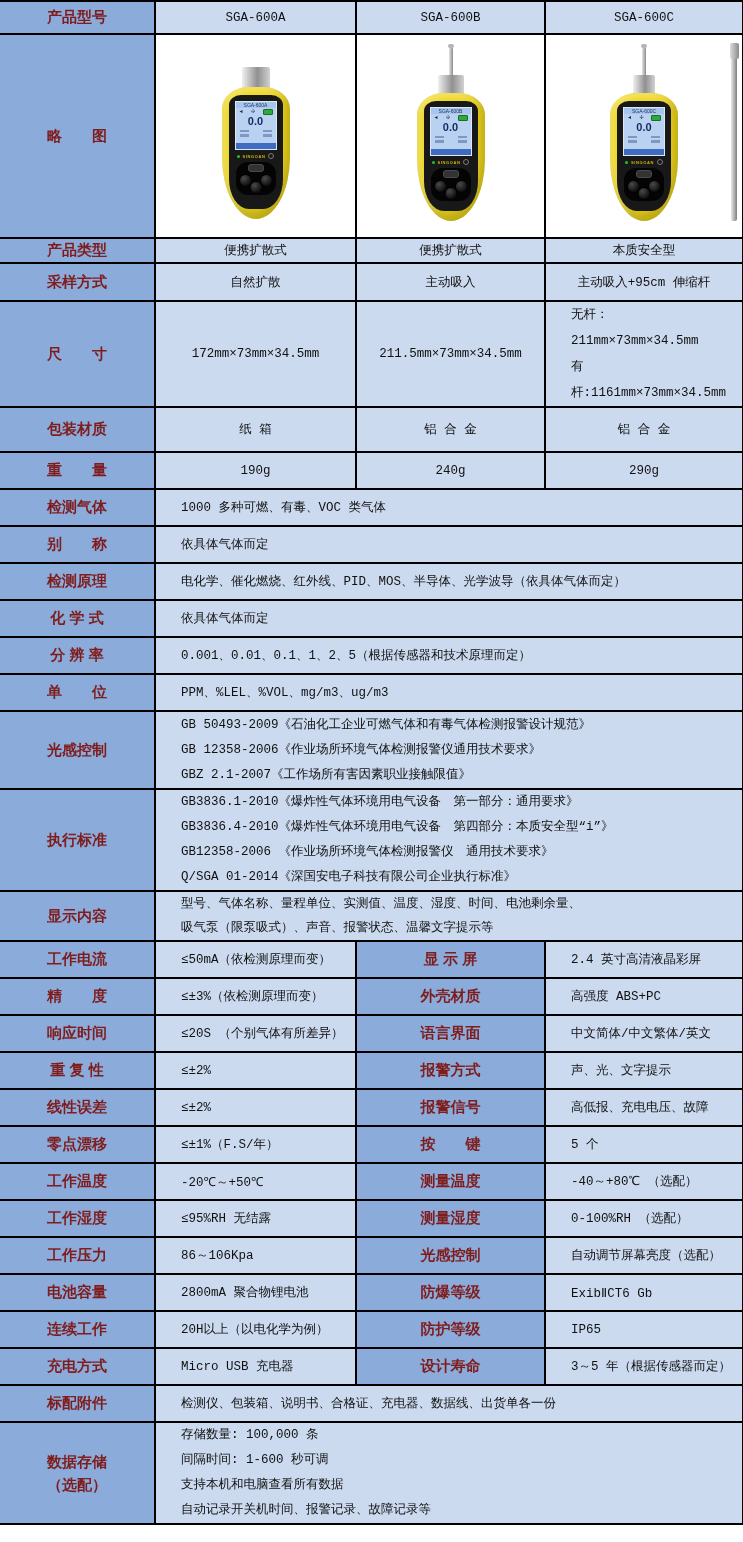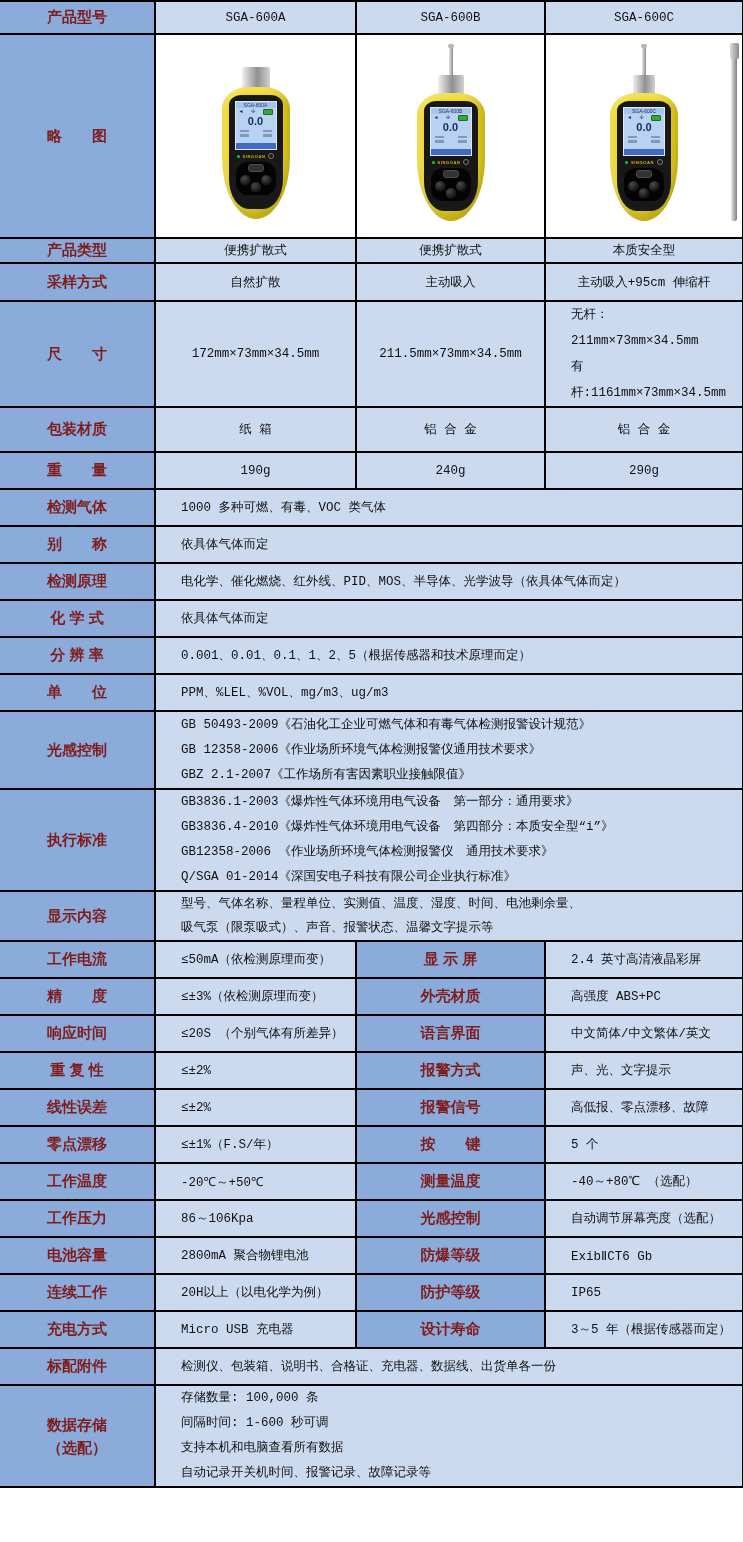--- a/index.html
+++ b/index.html
@@ -265,21 +265,21 @@
     <td class="val left" colspan="3">PPM、%LEL、%VOL、mg/m3、ug/m3</td>
   </tr>
   <tr style="height:78px">
     <th class="c1">光感控制</th>
     <td class="val left pre lh25" colspan="3">GB 50493-2009《石油化工企业可燃气体和有毒气体检测报警设计规范》
 GB 12358-2006《作业场所环境气体检测报警仪通用技术要求》
 GBZ 2.1-2007《工作场所有害因素职业接触限值》</td>
   </tr>
   <tr style="height:101px">
     <th class="c1">执行标准</th>
-    <td class="val left pre lh25" colspan="3">GB3836.1-2003《爆炸性气体环境用电气设备　第一部分：通用要求》
+    <td class="val left pre lh25" colspan="3">GB3836.1-2010《爆炸性气体环境用电气设备　第一部分：通用要求》
 GB3836.4-2010《爆炸性气体环境用电气设备　第四部分：本质安全型“i”》
 GB12358-2006 《作业场所环境气体检测报警仪　通用技术要求》
 Q/SGA 01-2014《深国安电子科技有限公司企业执行标准》</td>
   </tr>
   <tr style="height:49px">
     <th class="c1">显示内容</th>
     <td class="val left pre lh24" colspan="3">型号、气体名称、量程单位、实测值、温度、湿度、时间、电池剩余量、
 吸气泵（限泵吸式）、声音、报警状态、温馨文字提示等</td>
   </tr>
 
@@ -304,33 +304,39 @@
   <tr style="height:37px">
     <th class="c1">重 复 性</th>
     <td class="val left">≤±2%</td>
     <th>报警方式</th>
     <td class="val left">声、光、文字提示</td>
   </tr>
   <tr style="height:37px">
     <th class="c1">线性误差</th>
     <td class="val left">≤±2%</td>
     <th>报警信号</th>
-    <td class="val left">高低报、零点漂移、故障</td>
+    <td class="val left">高低报、充电电压、故障</td>
   </tr>
   <tr style="height:37px">
     <th class="c1">零点漂移</th>
     <td class="val left">≤±1%（F.S/年）</td>
     <th>按　　键</th>
     <td class="val left">5 个</td>
   </tr>
   <tr style="height:37px">
     <th class="c1">工作温度</th>
     <td class="val left">-20℃～+50℃</td>
     <th>测量温度</th>
     <td class="val left">-40～+80℃ （选配）</td>
+  </tr>
+  <tr style="height:37px">
+    <th class="c1">工作湿度</th>
+    <td class="val left">≤95%RH 无结露</td>
+    <th>测量湿度</th>
+    <td class="val left">0-100%RH （选配）</td>
   </tr>
   <tr style="height:37px">
     <th class="c1">工作压力</th>
     <td class="val left">86～106Kpa</td>
     <th>光感控制</th>
     <td class="val left">自动调节屏幕亮度（选配）</td>
   </tr>
   <tr style="height:37px">
     <th class="c1">电池容量</th>
     <td class="val left">2800mA 聚合物锂电池</td>

